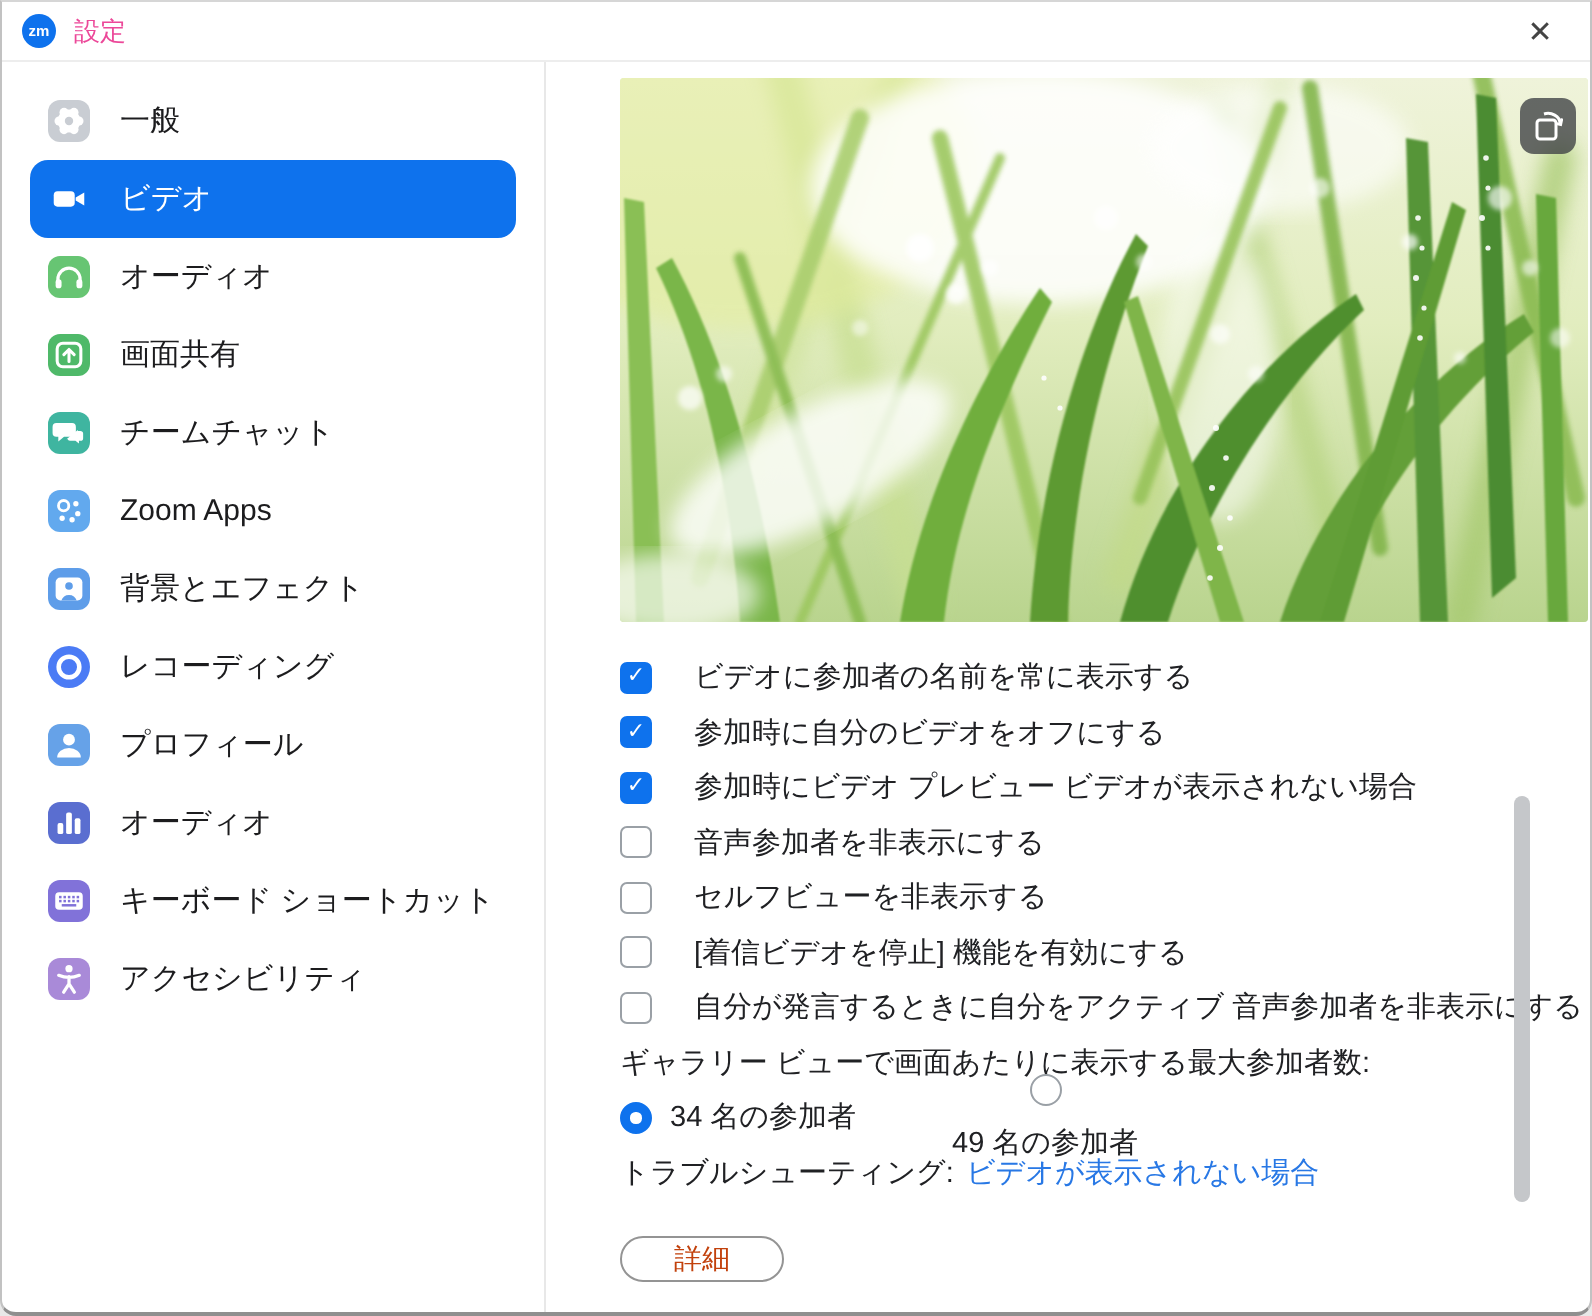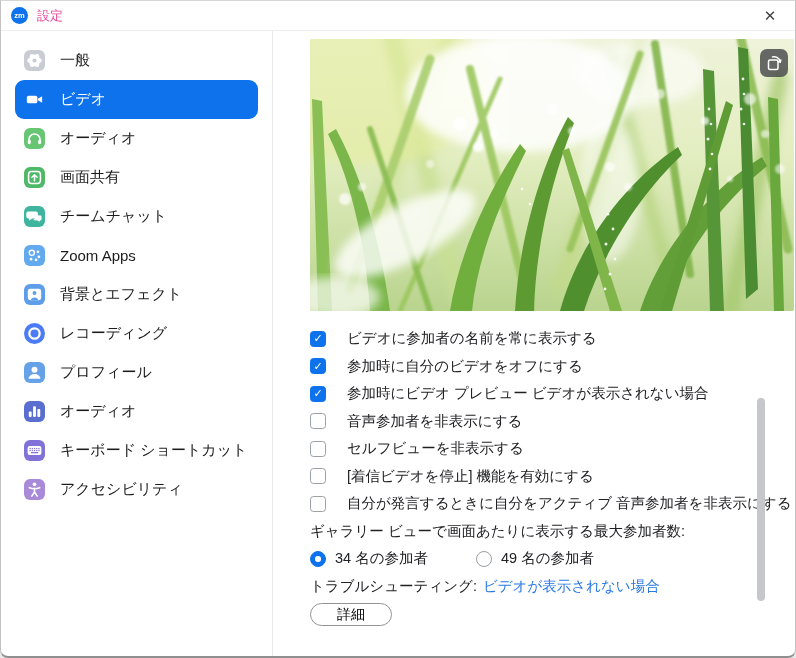--- a/index.html
+++ b/index.html
@@ -44,24 +44,24 @@
   .opt-row { height:27.5px; display:flex; align-items:center; gap:21px; font-size:14.5px; color:#202124; }
   .checkbox { width:16px; height:16px; border:1.4px solid #9aa0a6; border-radius:3.5px; background:#fff;
               flex:none; display:flex; align-items:center; justify-content:center; cursor:pointer; }
   .checkbox[data-checked="true"] { background:var(--accent,#0E72ED); border-color:var(--accent,#0E72ED); }
   .checkbox[data-checked="true"]::after { content:"✓"; color:#fff; font-size:11px; font-weight:bold; line-height:1; }
   .radio { width:16px; height:16px; border:1.4px solid #9aa0a6; border-radius:50%; background:#fff;
            flex:none; display:flex; align-items:center; justify-content:center; cursor:pointer; }
   .radio[data-checked="true"] { background:var(--accent,#0E72ED); border-color:var(--accent,#0E72ED); }
   .radio[data-checked="true"]::after { content:""; width:5.5px; height:5.5px; border-radius:50%; background:#fff; }
   .radio-group { display:flex; align-items:center; gap:9px; }
-  .radio-group + .radio-group { margin-left:27px; }
+  .radio-group + .radio-group { margin-left:27px;flex-direction:column; }
   .link { color:var(--link,#2878E5); text-decoration:none; cursor:pointer; }
-  .advanced-btn { margin-top:3px; height:23px; padding:0 26px; border:1px solid #949494; border-radius:12px;
-                  background:#fff; font-size:14px; color:#000000; font-family:inherit; cursor:pointer; }
+  .advanced-btn { margin-top:18px; height:23px; padding:0 26px; border:1px solid #949494; border-radius:12px;
+                  background:#fff; font-size:14px; color:#c2410c; font-family:inherit; cursor:pointer; }
 
   .scroll-thumb { position:absolute; right:30px; top:397px; width:8px; height:203px; border-radius:4px; background:#c5c7ca; cursor:pointer; }
 </style>
 </head>
 <body>
 
 <div class="window">
 
   <div class="titlebar">
     <span class="logo">zm</span>

